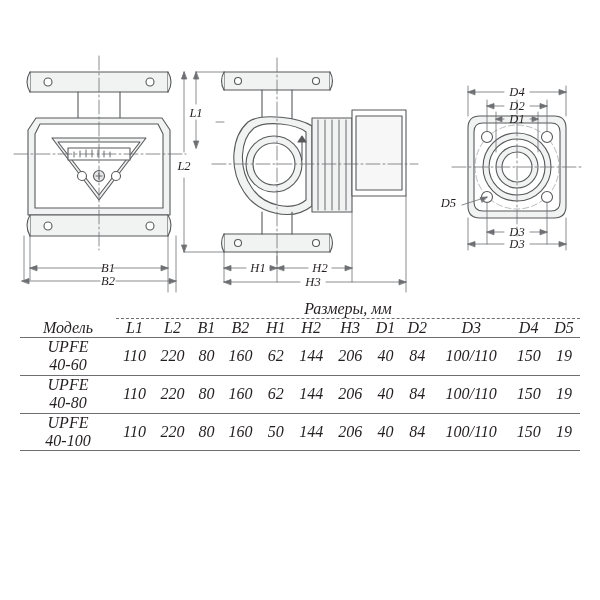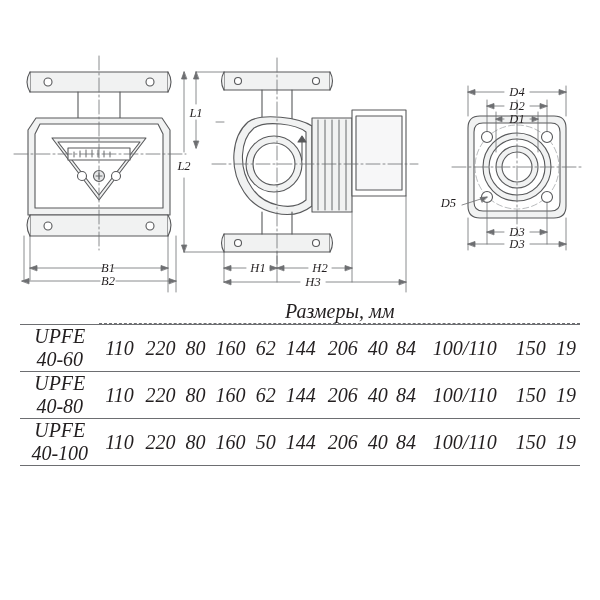--- a/index.html
+++ b/index.html
@@ -38,21 +38,21 @@
     border-collapse: collapse;
     width: 560px;
     margin-left: 20px;
     font-family: "Liberation Serif", serif;
   }
   table.dims td, table.dims th {
     font-style: italic;
     font-weight: normal;
     text-align: center;
     vertical-align: middle;
-    font-size: 20px;
+    font-size: 16px;
     color: #231f20;
     padding: 0;
   }
   .hdr-title {
     font-style: italic;
     font-size: 14.5px;
     text-align: center;
     padding-bottom: 6px;
   }
   .model-head {
@@ -316,20 +316,35 @@
       <tbody>
           <tr>
         <td></td>
         <td colspan="12" class="hdr-title">Размеры, мм</td>
       </tr>
       <tr class="dash-row">
         <td></td>
         <td colspan="12">
               <div class="dash-line"></div>
             </td>
+      </tr>
+      <tr>
+        <td class="model-head" style="width:96px">Модель</td>
+        <td class="col-head">L1</td>
+        <td class="col-head">L2</td>
+        <td class="col-head">B1</td>
+        <td class="col-head">B2</td>
+        <td class="col-head">H1</td>
+        <td class="col-head">H2</td>
+        <td class="col-head">H3</td>
+        <td class="col-head">D1</td>
+        <td class="col-head">D2</td>
+        <td class="col-head" style="width:76px">D3</td>
+        <td class="col-head">D4</td>
+        <td class="col-head">D5</td>
       </tr>
       <tr class="dash-row">
         <td colspan="13">
               <div class="solid-line"></div>
             </td>
       </tr>
 
       <tr>
         <td class="model-cell">UPFE
 40-60</td>

